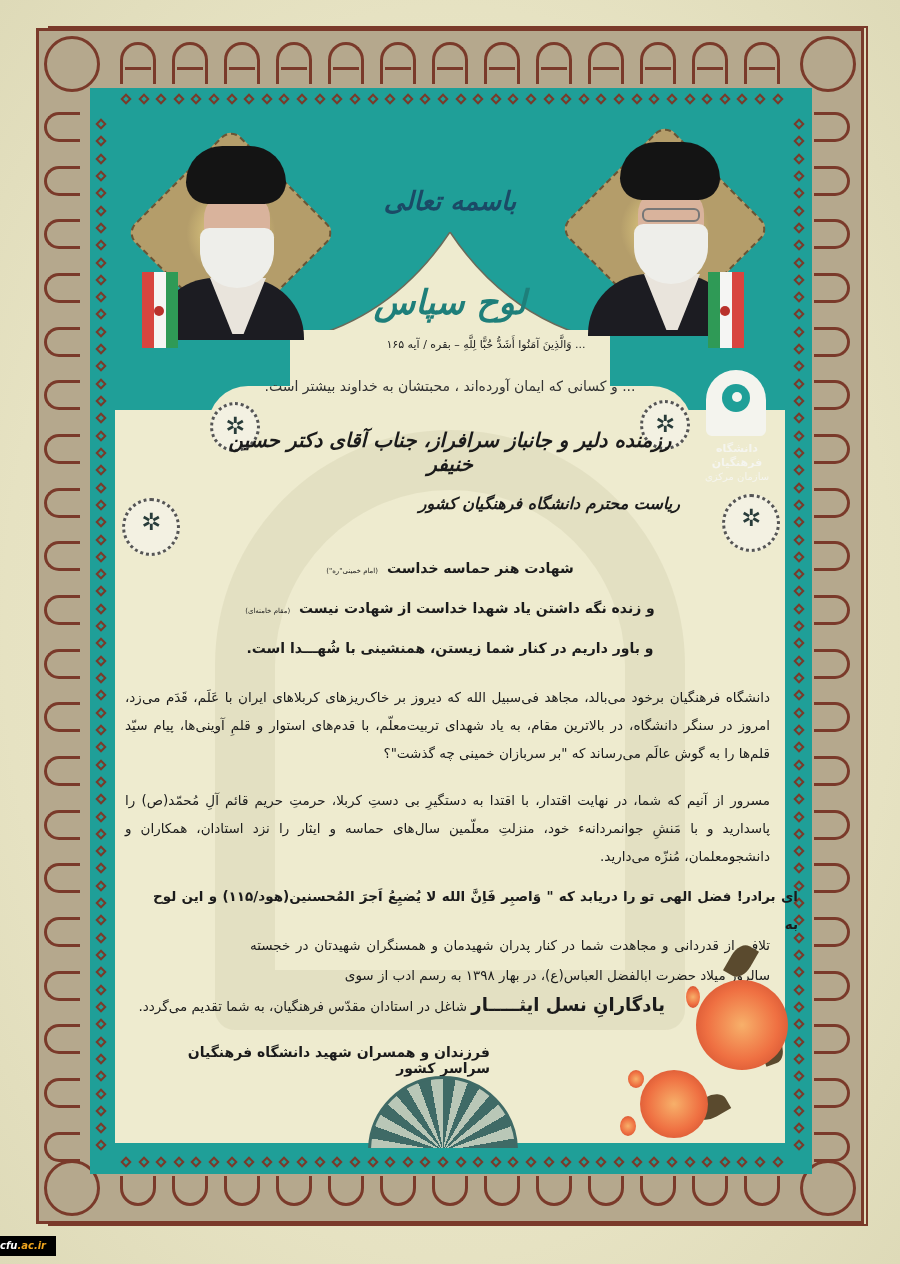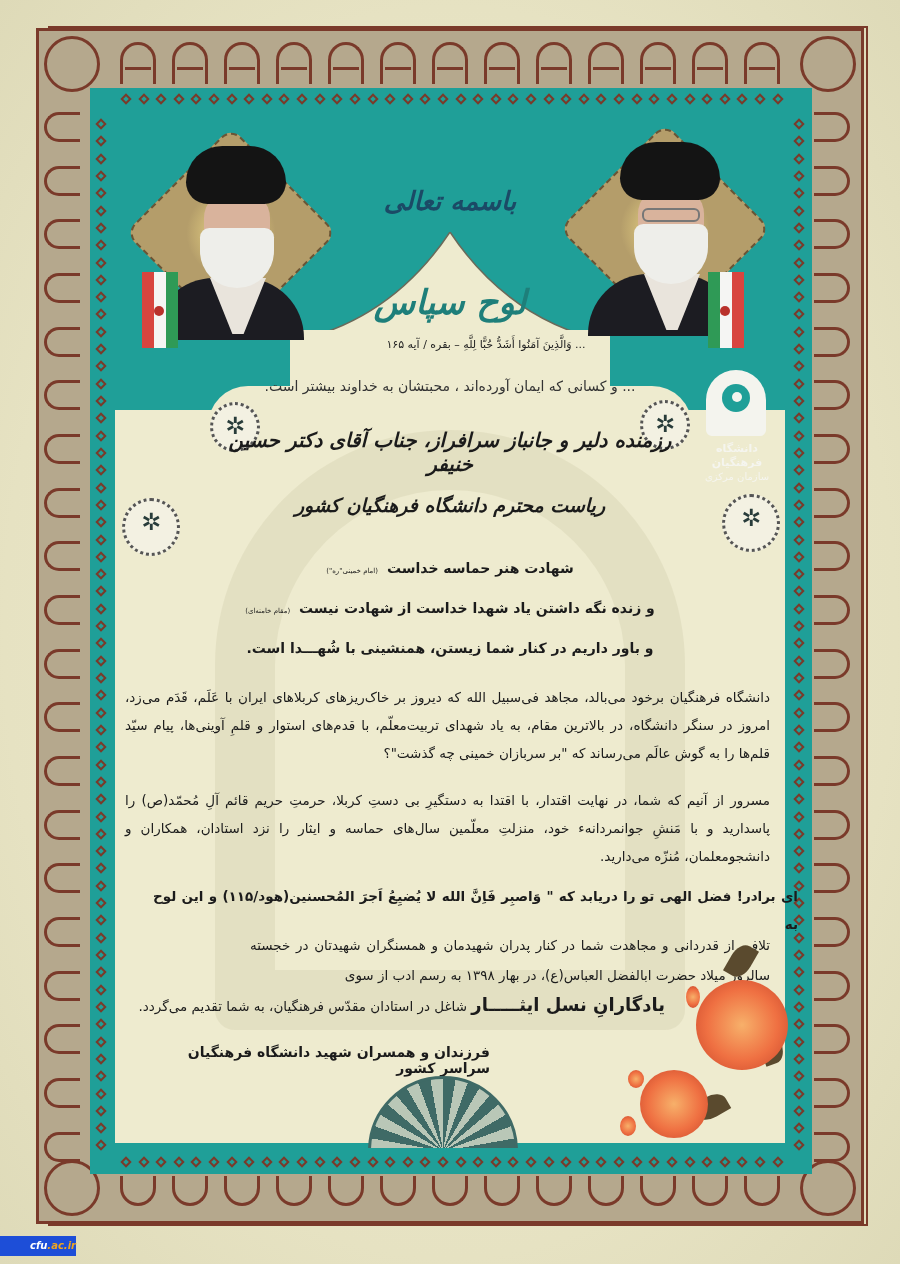--- a/index.html
+++ b/index.html
@@ -58,33 +58,33 @@
   
   .medal{position:absolute;width:50px;height:50px;border-radius:50%;border:3px dotted #555;box-sizing:border-box;background:#f3f1e2;}
   .medal::after{content:"✲";position:absolute;left:0;right:0;top:7px;text-align:center;font-size:24px;color:#283c3a;}
   
   .t{position:absolute;direction:rtl;text-align:right;color:#1b1b1b;}
   .bismillah{left:340px;top:186px;width:220px;text-align:center;font-family:"DejaVu Serif",serif;font-style:italic;font-size:26px;color:#1b4a66;font-weight:bold;}
   .title{left:340px;top:282px;width:220px;text-align:center;font-family:"DejaVu Serif",serif;font-style:italic;font-size:34px;color:#1e7f7a;font-weight:bold;}
   .verse{left:290px;top:338px;width:320px;text-align:center;font-size:11px;color:#222;padding-left:36px;}
   .verse-tr{left:230px;top:378px;width:440px;text-align:center;font-size:14px;color:#333;}
   .recipient{left:220px;top:428px;width:460px;text-align:center;font-family:"DejaVu Serif",serif;font-style:italic;font-weight:bold;font-size:20px;}
-  .role{left:220px;top:494px;width:460px;text-align:center;font-family:"DejaVu Serif",serif;font-style:italic;font-weight:bold;font-size:19px;}
+  .role{left:220px;top:494px;width:460px;text-align:right;font-family:"DejaVu Serif",serif;font-style:italic;font-weight:bold;font-size:16px;}
   .q{left:200px;width:500px;text-align:center;font-size:14px;font-weight:bold;}
   .q small{font-size:7px;font-weight:normal;margin-right:4px;}
   .para{left:125px;width:645px;font-size:13.5px;line-height:28px;text-align:justify;text-align-last:right;}
   .bold{font-weight:bold;margin-left:28px;}
   .signature{left:140px;top:1044px;width:350px;font-size:14px;font-weight:bold;}
   .big{font-size:18px;font-weight:bold;}
   
   .flower{position:absolute;border-radius:50%;background:radial-gradient(circle,#f7b06a 0%,#ef7042 55%,#c8452a 100%);}
   .leaf{position:absolute;width:22px;height:34px;background:#5a4a2e;border-radius:50% 0 50% 0;}
   .rosette{position:absolute;left:348px;top:1068px;width:190px;height:80px;overflow:hidden;}
   .rosette::before{content:"";position:absolute;left:20px;top:8px;width:150px;height:150px;border-radius:50%;background:repeating-conic-gradient(#3f6a66 0 10deg,#b9c7b7 10deg 20deg);border:3px solid #3f6a66;box-sizing:border-box;}
-  .watermark-badge{position:absolute;left:0;top:1236px;width:76px;height:20px;background:#1d4ed8;color:#fff;font-size:10px;font-weight:bold;font-style:italic;line-height:20px;text-align:right;}
+  .watermark-badge{position:absolute;left:0;top:1236px;width:56px;height:20px;background:#000000;color:#fff;font-size:10px;font-weight:bold;font-style:italic;line-height:20px;text-align:left;}
   .watermark-badge b{color:#f0a51e;}
 </style>
 </head>
 <body>
 
 <div class="page-bg"></div>
 
 <div class="frame-outer-offset"></div>
 <div class="frame-outer"></div>
 <div class="corner" style="left:44px;top:36px;"></div>

